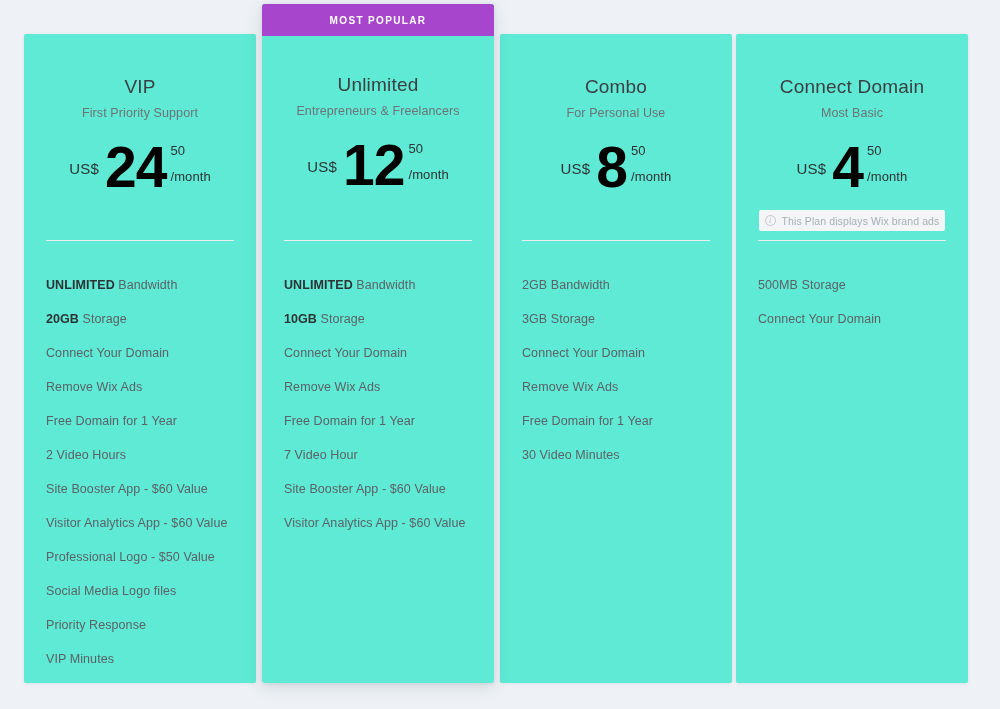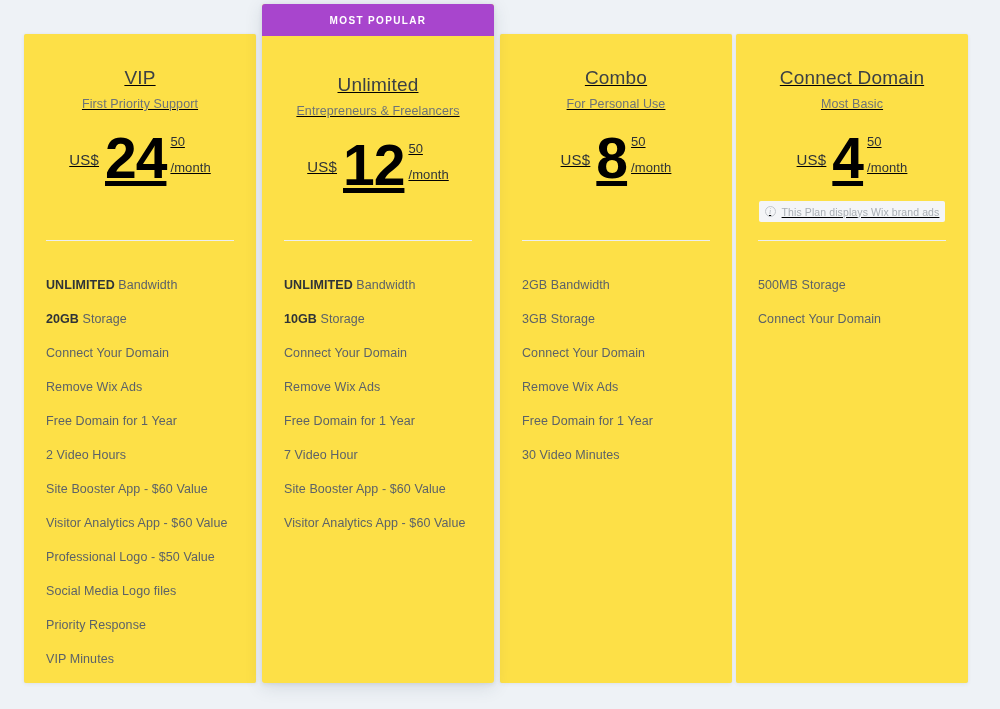--- a/index.html
+++ b/index.html
@@ -18,27 +18,26 @@
 
   .pricing-wrap {
     position: relative;
     width: 1000px;
     height: 709px;
   }
 
   
   .card {
     position: absolute;
-    background: #fde047;
+    background: #5eead4;
     top: 34px;
     height: 649px;
     width: 232px;
     border-radius: 2px;
     box-shadow: 0 1px 4px rgba(40,55,80,0.07), 0 0 1px rgba(40,55,80,0.10);
-    text-decoration: underline;
   }
 
   .card.c1 { left: 24px; }
   .card.c2 {
     left: 262px;
     top: 4px;
     height: 679px;
     width: 232px;
     border-radius: 3px;
     box-shadow: 0 4px 18px rgba(40,55,80,0.13), 0 1px 4px rgba(40,55,80,0.10);
@@ -61,21 +60,21 @@
   .ribbon-label {
     color: #ffffff;
     font-size: 10px;
     font-weight: bold;
     letter-spacing: 1.35px;
   }
 
   
   .card-head {
     text-align: center;
-    padding-top: 33px;
+    padding-top: 42px;
   }
   .card.c2 .card-head { padding-top: 70px; }
 
   .plan-name {
     font-size: 19px;
     color: #3c4044;
     font-weight: normal;
     letter-spacing: 0.2px;
     line-height: 22px;
   }

